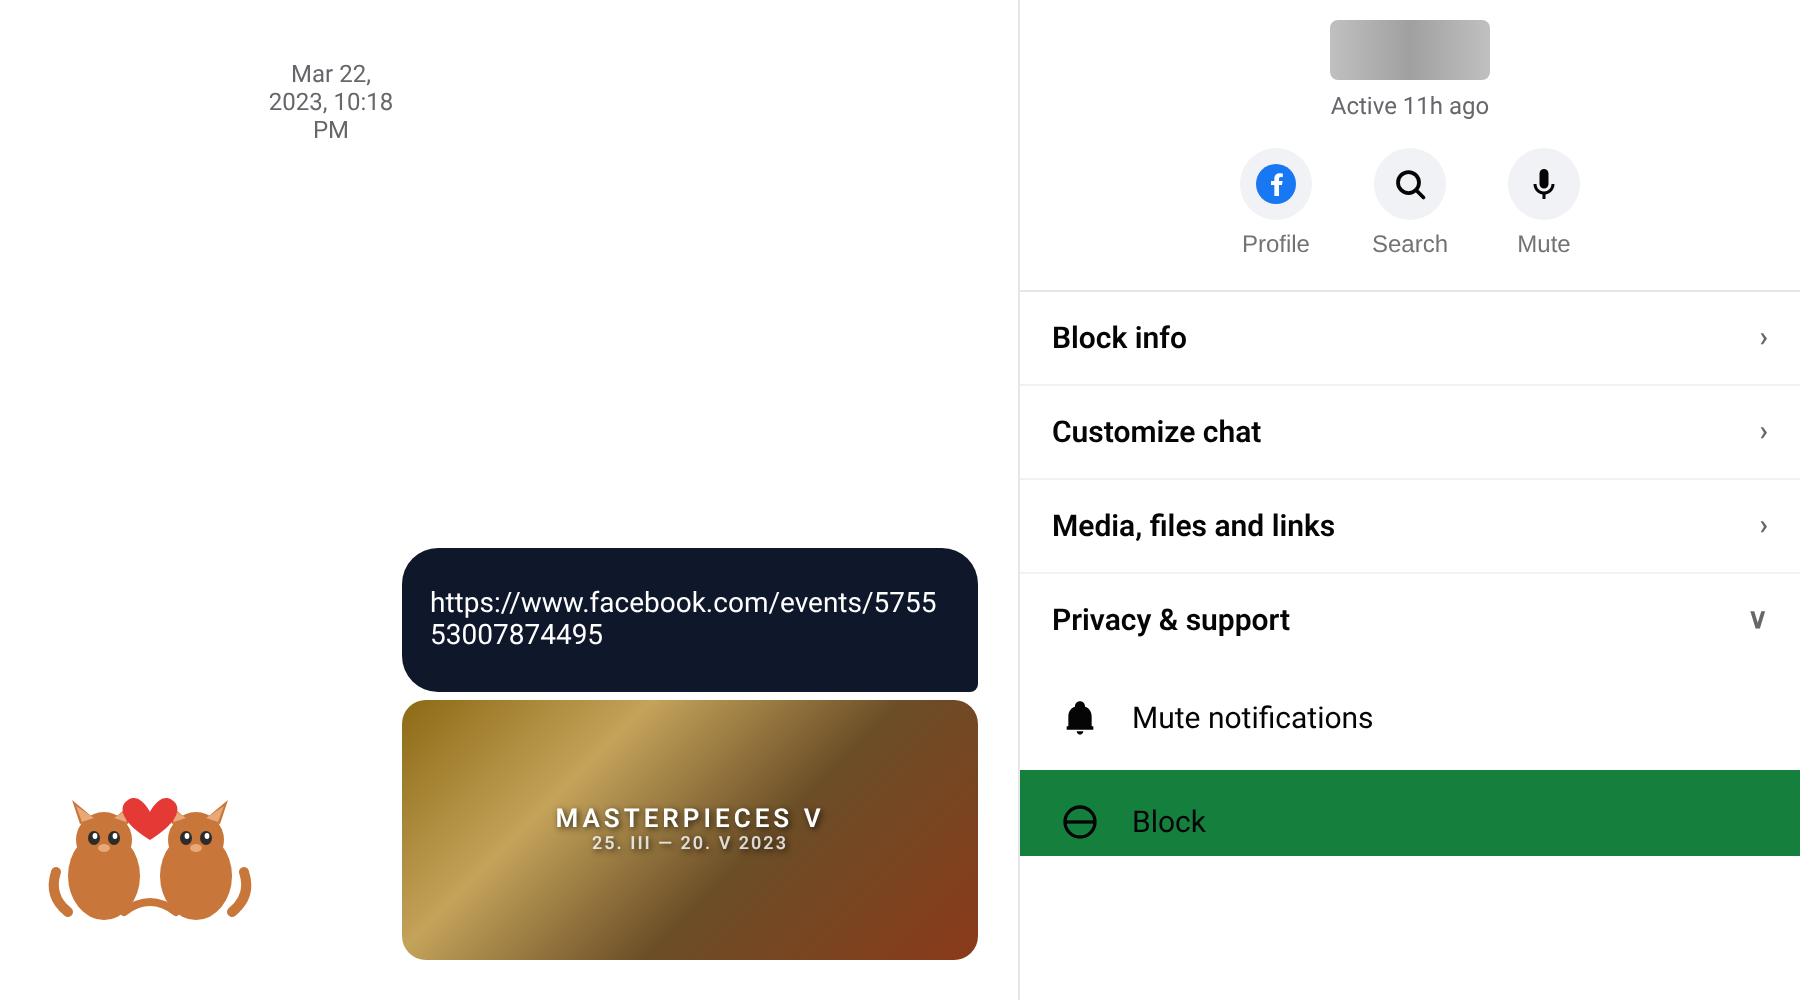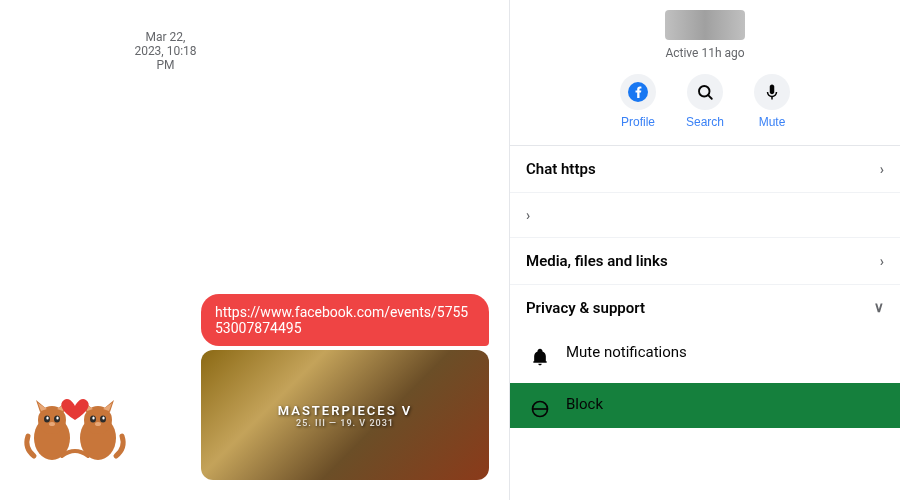--- a/index.html
+++ b/index.html
@@ -41,24 +41,24 @@
       font-size: 12px;
       margin: 10px 0;
     }
 
     .message-bubble-container {
       align-self: flex-end;
       max-width: 340px;
     }
 
     .message-link {
-      background: #ef4444;
+      background: #0f172a;
       color: #fff;
       border-radius: 18px 18px 4px 18px;
-      padding: 10px 14px;
+      padding: 20px 14px;
       font-size: 14px;
       text-decoration: none;
       display: block;
       word-break: break-all;
       margin-bottom: 4px;
     }
 
     .message-image {
       width: 288px;
       height: 130px;
@@ -142,21 +142,21 @@
       border-radius: 50%;
       display: flex;
       align-items: center;
       justify-content: center;
       font-size: 18px;
       color: #050505;
     }
 
     .action-btn-label {
       font-size: 12px;
-      color: #3b82f6;
+      color: #737373;
       text-align: center;
     }
 
     .menu-list {
       list-style: none;
     }
 
     .menu-item {
       display: flex;
       align-items: center;
@@ -193,21 +193,21 @@
       font-weight: 600;
       color: #050505;
     }
 
     .privacy-items {
       list-style: none;
     }
 
     .privacy-item {
       display: flex;
-      align-items: flex-start;
+      align-items: center;
       gap: 12px;
       padding: 12px 16px;
       cursor: pointer;
       font-size: 15px;
       color: #050505;
     }
 
     .privacy-item:hover, .privacy-item.active {
       background: #15803d;
     }
@@ -287,21 +287,21 @@
     </div>
 
     <div class="message-bubble-container">
       <a class="message-link" href="#">
         <span>https://www.facebook.com/events/575553007874495</span>
       </a>
 
       <div class="message-image">
         <div class="masterpieces-text">
           <div>MASTERPIECES V</div>
-          <div class="masterpieces-sub">25. III — 19. V 2031</div>
+          <div class="masterpieces-sub">25. III — 20. V 2023</div>
         </div>
       </div>
     </div>
   </div>
 </div>
 
 <div class="sidebar">
 
   <div class="avatar-section">
     <div class="avatar-placeholder"></div>
@@ -336,24 +336,25 @@
           <path d="M12 2C10.34 2 9 3.34 9 5V12C9 13.66 10.34 15 12 15C13.66 15 15 13.66 15 12V5C15 3.34 13.66 2 12 2Z" fill="#050505"></path>
           <path d="M17 12C17 14.76 14.76 17 12 17C9.24 17 7 14.76 7 12H5C5 15.53 7.61 18.43 11 18.93V22H13V18.93C16.39 18.43 19 15.53 19 12H17Z" fill="#050505"></path>
         </svg>
       </div>
       <span class="action-btn-label">Mute</span>
     </button>
   </div>
 
   <ul class="menu-list">
     <li class="menu-item">
-      <span class="menu-item-label">Chat https</span>
+      <span class="menu-item-label">Block info</span>
       <span class="chevron-icon">›</span>
     </li>
     <li class="menu-item">
+      <span class="menu-item-label">Customize chat</span>
       <span class="chevron-icon">›</span>
     </li>
     <li class="menu-item">
       <span class="menu-item-label">Media, files and links</span>
       <span class="chevron-icon">›</span>
     </li>
   </ul>
 
   <div class="privacy-section">
     <div class="privacy-header">

